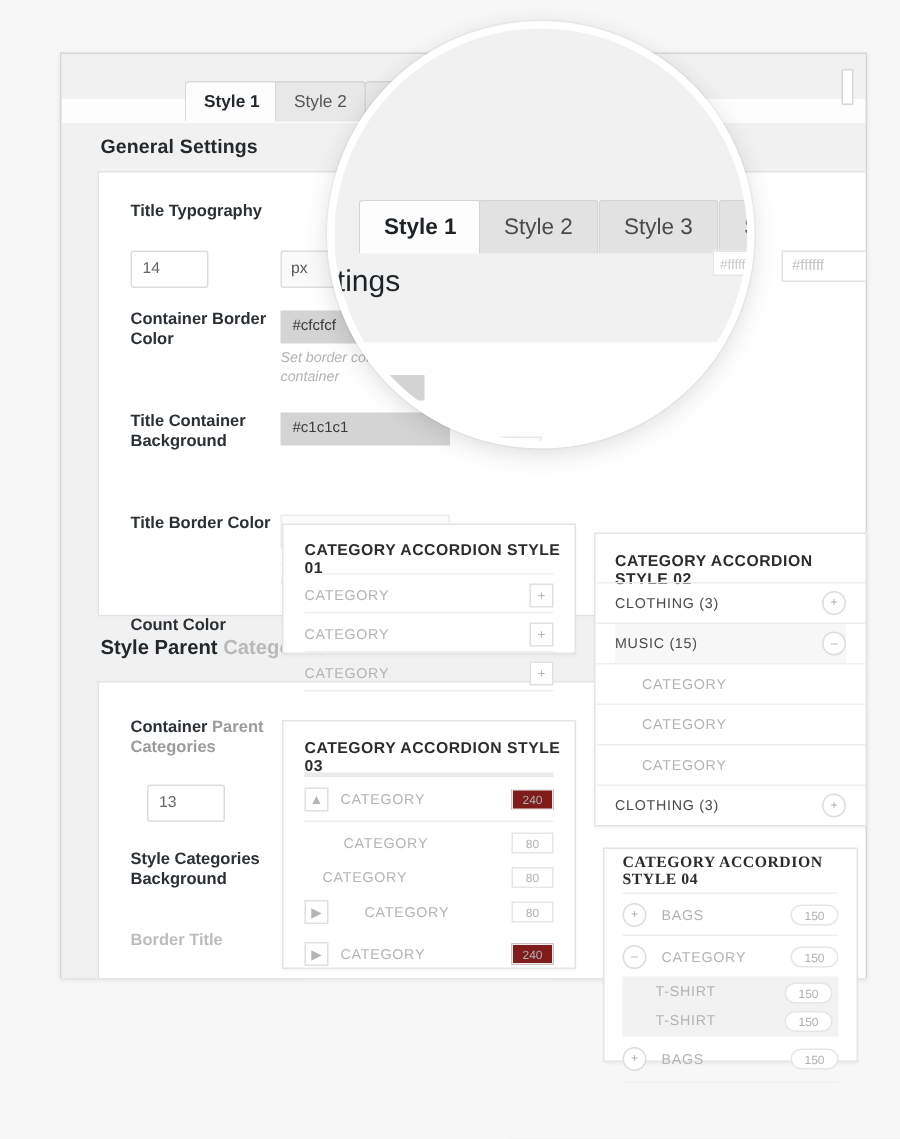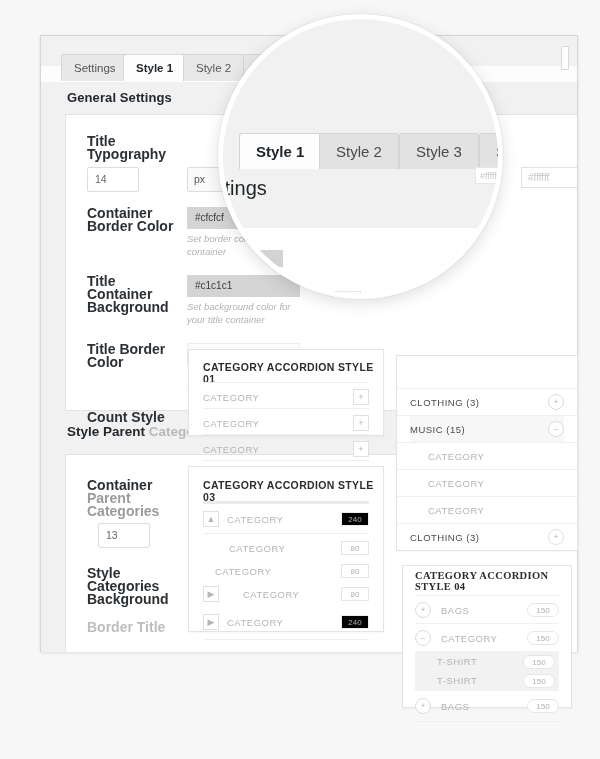--- a/index.html
+++ b/index.html
@@ -59,21 +59,21 @@
   #card-parent{top:372px;height:245px;}
 
   #subsection-title{
     position:absolute;left:26px;top:342px;font-size:13.5px;font-weight:bold;color:#23282d;
   }
   #subsection-title .muted{color:#b9b9b9;font-weight:bold;}
 
   
   .frow{position:absolute;left:0;right:0;}
   .flabel{
-    position:absolute;left:21px;width:96px;font-size:14px;font-weight:bold;
+    position:absolute;left:21px;width:96px;font-size:11px;font-weight:bold;
     color:#2b3035;line-height:13px;
   }
   .flabel .lt{font-weight:bold;color:#9b9b9b;}
   .fctl{position:absolute;left:121px;right:0;}
 
   .txt{
     box-sizing:border-box;height:25px;line-height:23px;
     border:1px solid #ddd;background:#fff;font-size:10.5px;color:#666;
     padding:0 7px;border-radius:2px;
   }
@@ -128,21 +128,21 @@
   .cirbtn{
     width:14px;height:14px;border:1px solid #ddd;border-radius:50%;background:#fff;
     display:flex;align-items:center;justify-content:center;
     font-size:8px;color:#b0b0b0;line-height:1;
   }
   .badge{
     min-width:28px;height:14px;line-height:13px;text-align:center;
     font-size:8px;color:#b0b0b0;border:1px solid #e6e6e6;background:#fff;
     box-sizing:border-box;
   }
-  .badge.grey{background:#000000;border-color:#ececec;}
+  .badge.grey{background:#7f1d1d;border-color:#ececec;}
   .badge.pill{border-radius:8px;min-width:32px;}
 
   .divider{height:1px;background:#efefef;}
   .thickline{height:3px;background:#eaeaea;}
 
   
   #magnifier{
     position:absolute;left:218px;top:14px;width:285px;height:285px;
     border-radius:50%;
     border:5px solid #ffffff;
@@ -188,21 +188,20 @@
   }
 </style>
 </head>
 <body>
 
 <div id="admin-window">
   <div id="win-topstrip"></div>
   <div id="scroll-nub"></div>
 
   <div id="tabbar">
-    <div class="tab" style="left:20px;">Settings</div>
     <div class="tab active" style="left:82px;">Style 1</div>
     <div class="tab" style="left:142px;">Style 2</div>
     <div class="tab" style="left:202px;">Style 3</div>
   </div>
 
   <div id="win-body">
 
     <div id="section-title">General Settings</div>
 
     <div class="card" id="card-general">
@@ -224,34 +223,33 @@
         <div class="fctl">
           <div class="colorfield">#cfcfcf</div>
           <div class="hint">Set border color for your container</div>
         </div>
       </div>
 
       <div class="frow" style="top:160px;">
         <div class="flabel">Title Container Background</div>
         <div class="fctl">
           <div class="colorfield">#c1c1c1</div>
-          <div class="hint">Set background color for your title container</div>
         </div>
       </div>
 
       <div class="frow" style="top:228px;">
         <div class="flabel">Title Border Color</div>
         <div class="fctl">
           <div class="colorfield pale">#ffffff</div>
           <div class="hint pale">Set border color for your title container</div>
         </div>
       </div>
 
       <div class="frow" style="top:296px;">
-        <div class="flabel">Count Style</div>
+        <div class="flabel">Count Color</div>
       </div>
     </div>
 
     <div id="subsection-title">
       <span>Style Parent </span><span class="muted">Categories</span>
     </div>
 
     <div class="card" id="card-parent">
       <div class="frow" style="top:24px;">
         <div class="flabel">
@@ -289,20 +287,21 @@
   <div class="divider" style="position:absolute;left:14px;top:84px;right:14px;"></div>
 
   <div class="row" style="position:absolute;left:14px;right:14px;top:90px;height:18px;">
     <span class="rowlabel">CATEGORY</span>
     <span class="sqbtn">+</span>
   </div>
   <div class="divider" style="position:absolute;left:14px;top:110px;right:14px;"></div>
 </div>
 
 <div class="panel" style="left:396px;top:355px;width:180px;height:194px;">
+  <div class="panel-title" style="position:absolute;left:13px;top:12px;">CATEGORY ACCORDION STYLE 02</div>
   <div class="divider" style="position:absolute;left:0;top:32px;right:0;"></div>
 
   <div class="row" style="position:absolute;left:13px;right:13px;top:33px;height:26px;">
     <span class="rowlabel dark">CLOTHING (3)</span>
     <span class="cirbtn">+</span>
   </div>
   <div class="divider" style="position:absolute;left:0;top:59px;right:0;"></div>
 
   <div class="row" style="position:absolute;left:13px;right:13px;top:60px;height:26px;background:#f7f7f7;">
     <span class="rowlabel dark">MUSIC (15)</span>
@@ -324,21 +323,21 @@
     <span class="rowlabel">CATEGORY</span>
   </div>
   <div class="divider" style="position:absolute;left:0;top:167px;right:0;"></div>
 
   <div class="row" style="position:absolute;left:13px;right:13px;top:168px;height:26px;">
     <span class="rowlabel dark">CLOTHING (3)</span>
     <span class="cirbtn">+</span>
   </div>
 </div>
 
-<div class="panel" style="left:188px;top:466px;width:194px;height:164px;text-decoration:underline;">
+<div class="panel" style="left:188px;top:480px;width:194px;height:164px;text-decoration:underline;">
   <div class="panel-title" style="position:absolute;left:14px;top:12px;">CATEGORY ACCORDION STYLE 03</div>
   <div class="thickline" style="position:absolute;left:14px;top:34px;right:14px;"></div>
 
   <div class="row" style="position:absolute;left:14px;right:14px;top:42px;height:20px;">
     <span class="sqbtn" style="margin-right:8px;">▲</span>
     <span class="rowlabel">CATEGORY</span>
     <span class="badge grey">240</span>
   </div>
   <div class="divider" style="position:absolute;left:14px;top:66px;right:14px;"></div>
 

